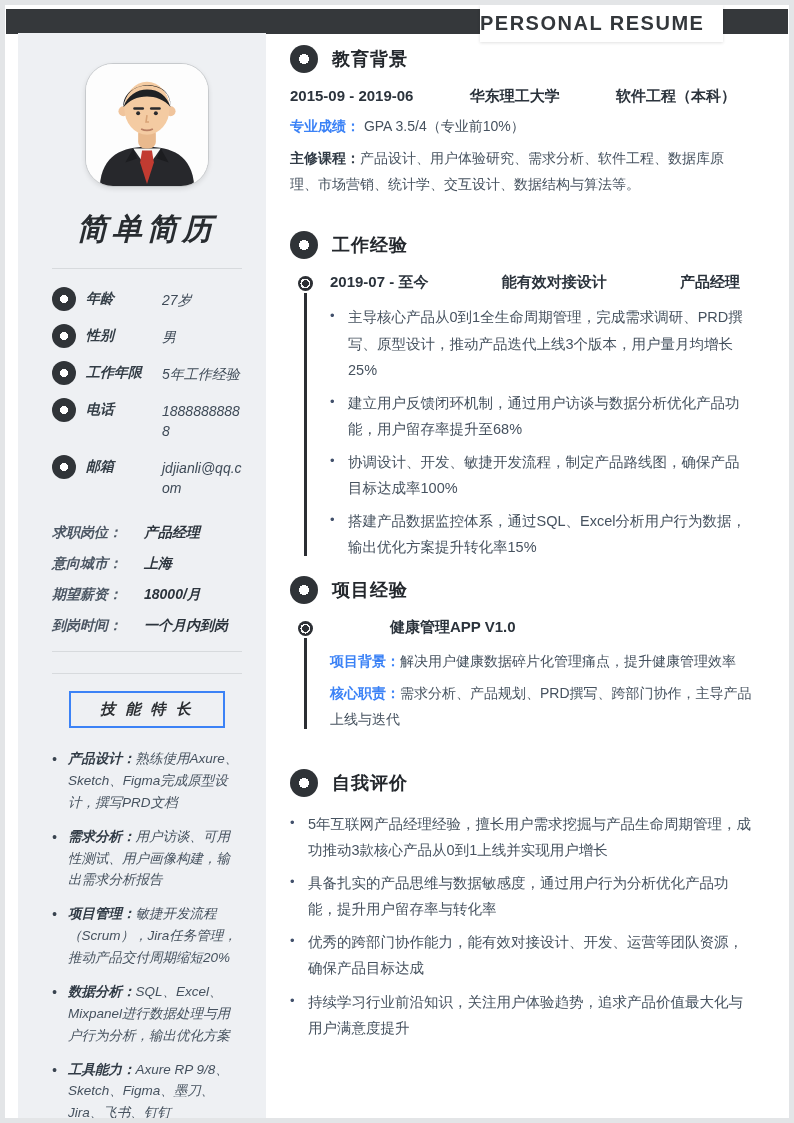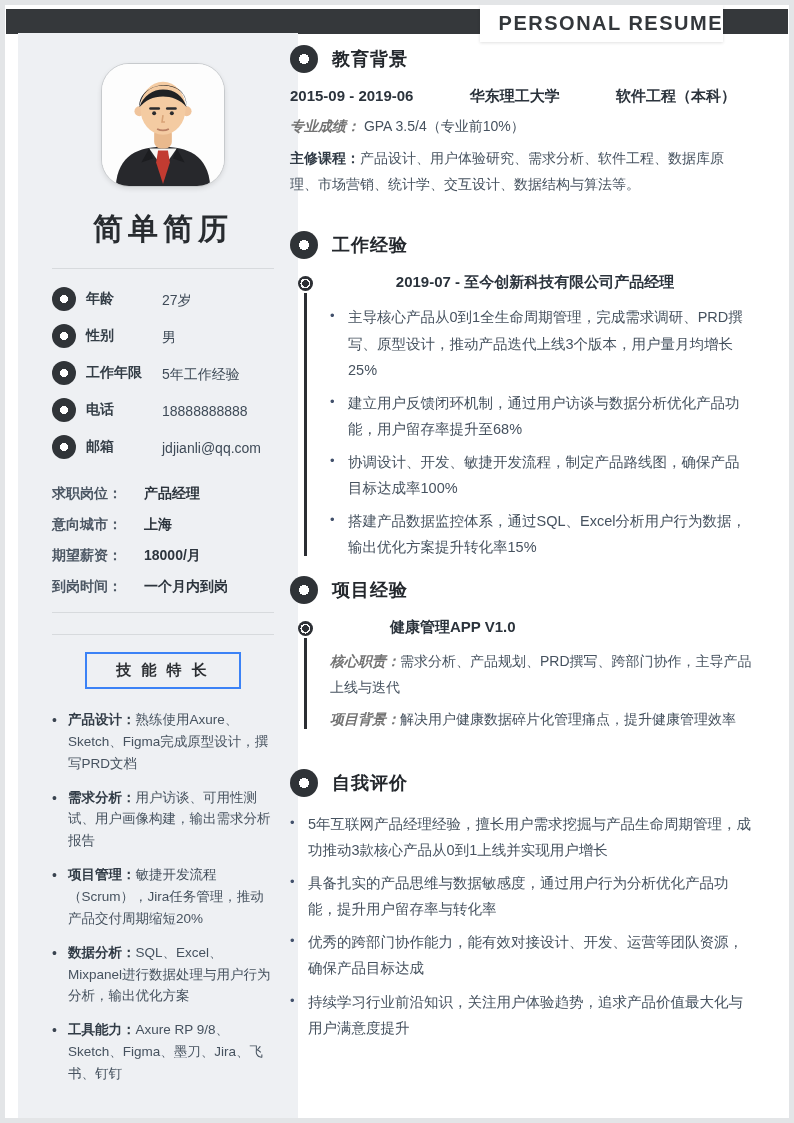--- a/index.html
+++ b/index.html
@@ -13,30 +13,31 @@
     position:relative;
     width:784px; height:1113px;
     margin:5px;
     background:#ffffff;
     overflow:hidden;
   }
   
   .topbar { position:absolute; left:1px; right:1px; top:4px; height:25px; background:#35383b; }
   .banner-box {
     position:absolute; left:475px; top:0; width:243px; height:37px;
-    background:#ffffff; display:flex; align-items:center; justify-content:flex-end;
+    background:#ffffff; display:flex; align-items:center; justify-content:flex-start;
     box-shadow:0 1px 3px rgba(0,0,0,.12);
   }
   .banner-box span { font-size:20px; font-weight:bold; letter-spacing:1.5px; color:#33373b; }
 
   
   .sidebar {
-    position:absolute; left:13px; top:28px; bottom:0; width:280px;
+    position:absolute; left:13px; top:28px; bottom:0; width:248px;
     background:#eef0f3; overflow:hidden;
     padding:16px 24px 0 34px;
+    font-style:italic;
   }
   .avatar-box {
     width:124px; height:124px; margin:14px auto 0 auto;
     background:#fdfdfd; border:1px solid #c7cacd; border-radius:28px;
     overflow:hidden; box-shadow:0 2px 5px rgba(0,0,0,.10);
   }
   .avatar-box svg { display:block; width:100%; height:100%; }
   .side-name {
     margin-top:22px; text-align:center;
     font-size:30px; font-weight:bold; letter-spacing:5px; color:#282c30;
@@ -77,31 +78,31 @@
   .sec-head { display:flex; align-items:center; margin-bottom:14px; }
   .donut-lg {
     width:28px; height:28px; border-radius:50%;
     background:radial-gradient(circle,#ffffff 0 5px,#2f3337 5px);
     margin-right:14px; flex:0 0 28px;
   }
   .sec-title { font-size:18px; font-weight:bold; color:#23272c; letter-spacing:1px; }
 
   .edu-row { display:flex; justify-content:space-between; padding-right:24px; font-size:15px; font-weight:bold; color:#2b333c; margin-bottom:10px; }
   .kv-line { font-size:14px; line-height:1.55; margin-bottom:8px; color:#46525f; }
-  .kv-line b { color:#737373;font-style:italic; }
+  .kv-line b { color:#3b82f6; }
   .para { font-size:14px; line-height:1.85; color:#46525f; padding-right:10px; }
   .para b { color:#313b46; }
 
   .timeline { position:relative; padding-left:40px; margin-top:2px; }
   .tl-dot {
     position:absolute; left:8px; top:3px; width:15px; height:15px; border-radius:50%;
     background:radial-gradient(circle,#2c2f34 0 3.5px,#f4f4f4 3.5px 5px,#2c2f34 5px);
   }
   .tl-line { position:absolute; left:14px; top:20px; bottom:4px; width:3px; background:#2b2e33; }
-  .job-row { display:flex; justify-content:center; padding-right:20px; font-size:15px; font-weight:bold; color:#2b333c; margin-bottom:12px; }
+  .job-row { display:flex; justify-content:space-between; padding-right:20px; font-size:15px; font-weight:bold; color:#2b333c; margin-bottom:12px; }
   .proj-row { display:flex; font-size:15px; font-weight:bold; color:#2b333c; margin-bottom:12px; padding-left:60px; }
 
   .blist .bullet-item { display:flex; margin-bottom:7px; padding-right:8px; }
   .blist .bdot { flex:0 0 18px; color:#41506b; font-size:13px; line-height:1.8; }
   .blist .btext { flex:1; font-size:14.5px; line-height:1.8; color:#46525f; }
 
   .proj-items .kv-line { font-size:14px; line-height:1.85; margin-bottom:6px; padding-right:8px; }
 
   .gap-edu { margin-top:34px; }
   .gap-work { margin-top:16px; }
@@ -256,21 +257,21 @@
     <div class="section gap-edu">
       <div class="sec-head">
         <span class="donut-lg"></span>
         <span class="sec-title">工作经验</span>
       </div>
       <div class="timeline">
         <span class="tl-dot"></span>
         <span class="tl-line"></span>
         <div class="job-row">
           <span>2019-07 - 至今</span>
-          <span>创新科技有限公司</span>
+          <span>能有效对接设计</span>
           <span>产品经理</span>
         </div>
         <div class="blist">
           <div class="bullet-item">
             <span class="bdot">•</span>
             <span class="btext">主导核心产品从0到1全生命周期管理，完成需求调研、PRD撰写、原型设计，推动产品迭代上线3个版本，用户量月均增长25%</span>
           </div>
           <div class="bullet-item">
             <span class="bdot">•</span>
             <span class="btext">建立用户反馈闭环机制，通过用户访谈与数据分析优化产品功能，用户留存率提升至68%</span>
@@ -293,24 +294,24 @@
         <span class="sec-title">项目经验</span>
       </div>
       <div class="timeline">
         <span class="tl-dot"></span>
         <span class="tl-line"></span>
         <div class="proj-row">
           <span>健康管理APP V1.0</span>
         </div>
         <div class="proj-items">
           <div class="kv-line">
+            <b>项目背景：</b><span>解决用户健康数据碎片化管理痛点，提升健康管理效率</span>
+          </div>
+          <div class="kv-line">
             <b>核心职责：</b><span>需求分析、产品规划、PRD撰写、跨部门协作，主导产品上线与迭代</span>
-          </div>
-          <div class="kv-line">
-            <b>项目背景：</b><span>解决用户健康数据碎片化管理痛点，提升健康管理效率</span>
           </div>
         </div>
       </div>
     </div>
 
     <div class="section gap-proj">
       <div class="sec-head">
         <span class="donut-lg"></span>
         <span class="sec-title">自我评价</span>
       </div>

